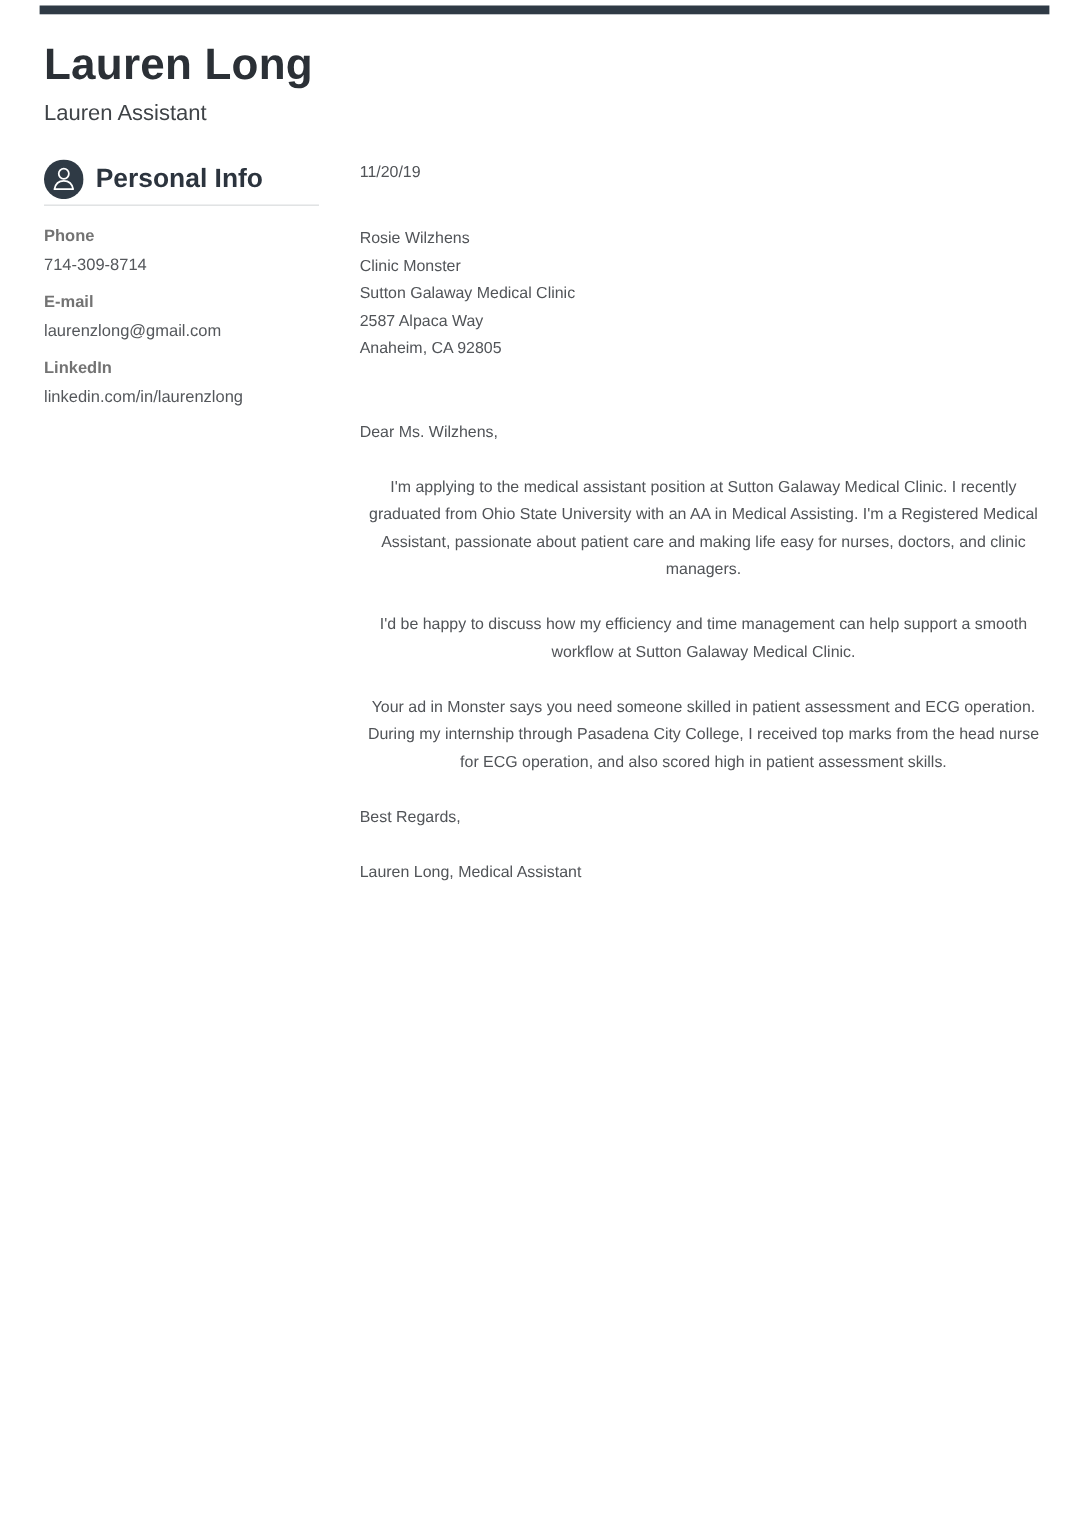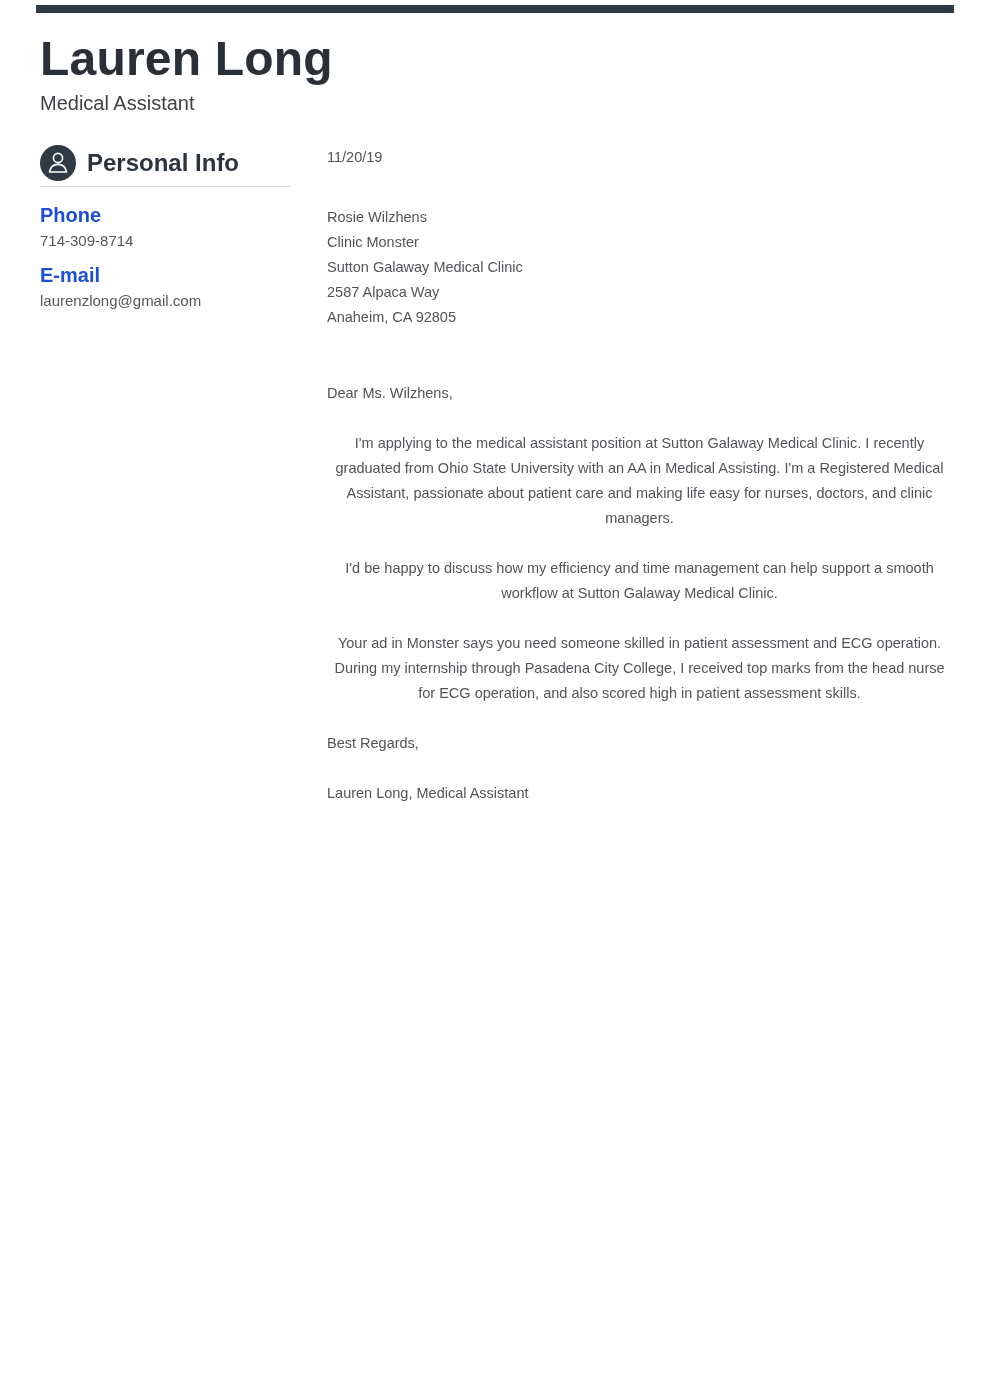--- a/index.html
+++ b/index.html
@@ -18,21 +18,21 @@
     top: 5px;
     height: 8px;
     background: #2f3a45;
   }
   .doc-header {
     position: absolute;
     left: 40px;
     top: 38px;
   }
   .doc-name {
-    font-size: 48px;
+    font-size: 40px;
     line-height: 42px;
     font-weight: bold;
     color: #2b3036;
     letter-spacing: 0.2px;
   }
   .doc-title {
     margin-top: 11px;
     font-size: 20px;
     line-height: 24px;
     color: #3f4347;
@@ -64,24 +64,24 @@
     border-top: 1px solid #d5d7d9;
     margin: 5px 0 0 0;
   }
   .fields {
     margin-top: 15px;
   }
   .field-group {
     margin-bottom: 8px;
   }
   .field-label {
-    font-size: 20px;
+    font-size: 15px;
     font-weight: bold;
     line-height: 26px;
-    color: #1d4ed8;
+    color: #737373;
   }
   .field-value {
     font-size: 15px;
     line-height: 26px;
     color: #54575b;
   }
   .letter {
     position: absolute;
     left: 327px;
     top: 145px;
@@ -101,21 +101,21 @@
   .letter .body-paragraph { margin-bottom: 25px; text-align: center; }
   .letter .closing { margin-bottom: 25px; }
 </style>
 </head>
 <body>
 
 <div class="top-bar"></div>
 
 <header class="doc-header">
   <h1 class="doc-name">Lauren Long</h1>
-  <div class="doc-title">Medical Assistant</div>
+  <div class="doc-title">Lauren Assistant</div>
 </header>
 
 <aside class="sidebar">
   <div class="section-header">
     <span class="person-icon-wrap">
       <svg width="36" height="36" viewBox="0 0 36 36">
         <circle cx="18" cy="18" r="18" fill="#2f3a45"></circle>
         <circle cx="18" cy="13" r="4.6" fill="none" stroke="#ffffff" stroke-width="1.6"></circle>
         <path d="M9.5 27 C10.5 21.2 13.5 19.4 18 19.4 C22.5 19.4 25.5 21.2 26.5 27 Z" fill="none" stroke="#ffffff" stroke-width="1.6" stroke-linejoin="round"></path>
       </svg>
@@ -124,20 +124,24 @@
   </div>
   <hr class="divider">
   <div class="fields">
     <div class="field-group">
       <div class="field-label">Phone</div>
       <div class="field-value">714-309-8714</div>
     </div>
     <div class="field-group">
       <div class="field-label">E-mail</div>
       <div class="field-value">laurenzlong@gmail.com</div>
+    </div>
+    <div class="field-group">
+      <div class="field-label">LinkedIn</div>
+      <div class="field-value">linkedin.com/in/laurenzlong</div>
     </div>
   </div>
 </aside>
 
 <main class="letter">
   <p class="date">11/20/19</p>
 
   <div class="recipient">
     <div class="recipient-line">Rosie Wilzhens</div>
     <div class="recipient-line">Clinic Monster</div>

